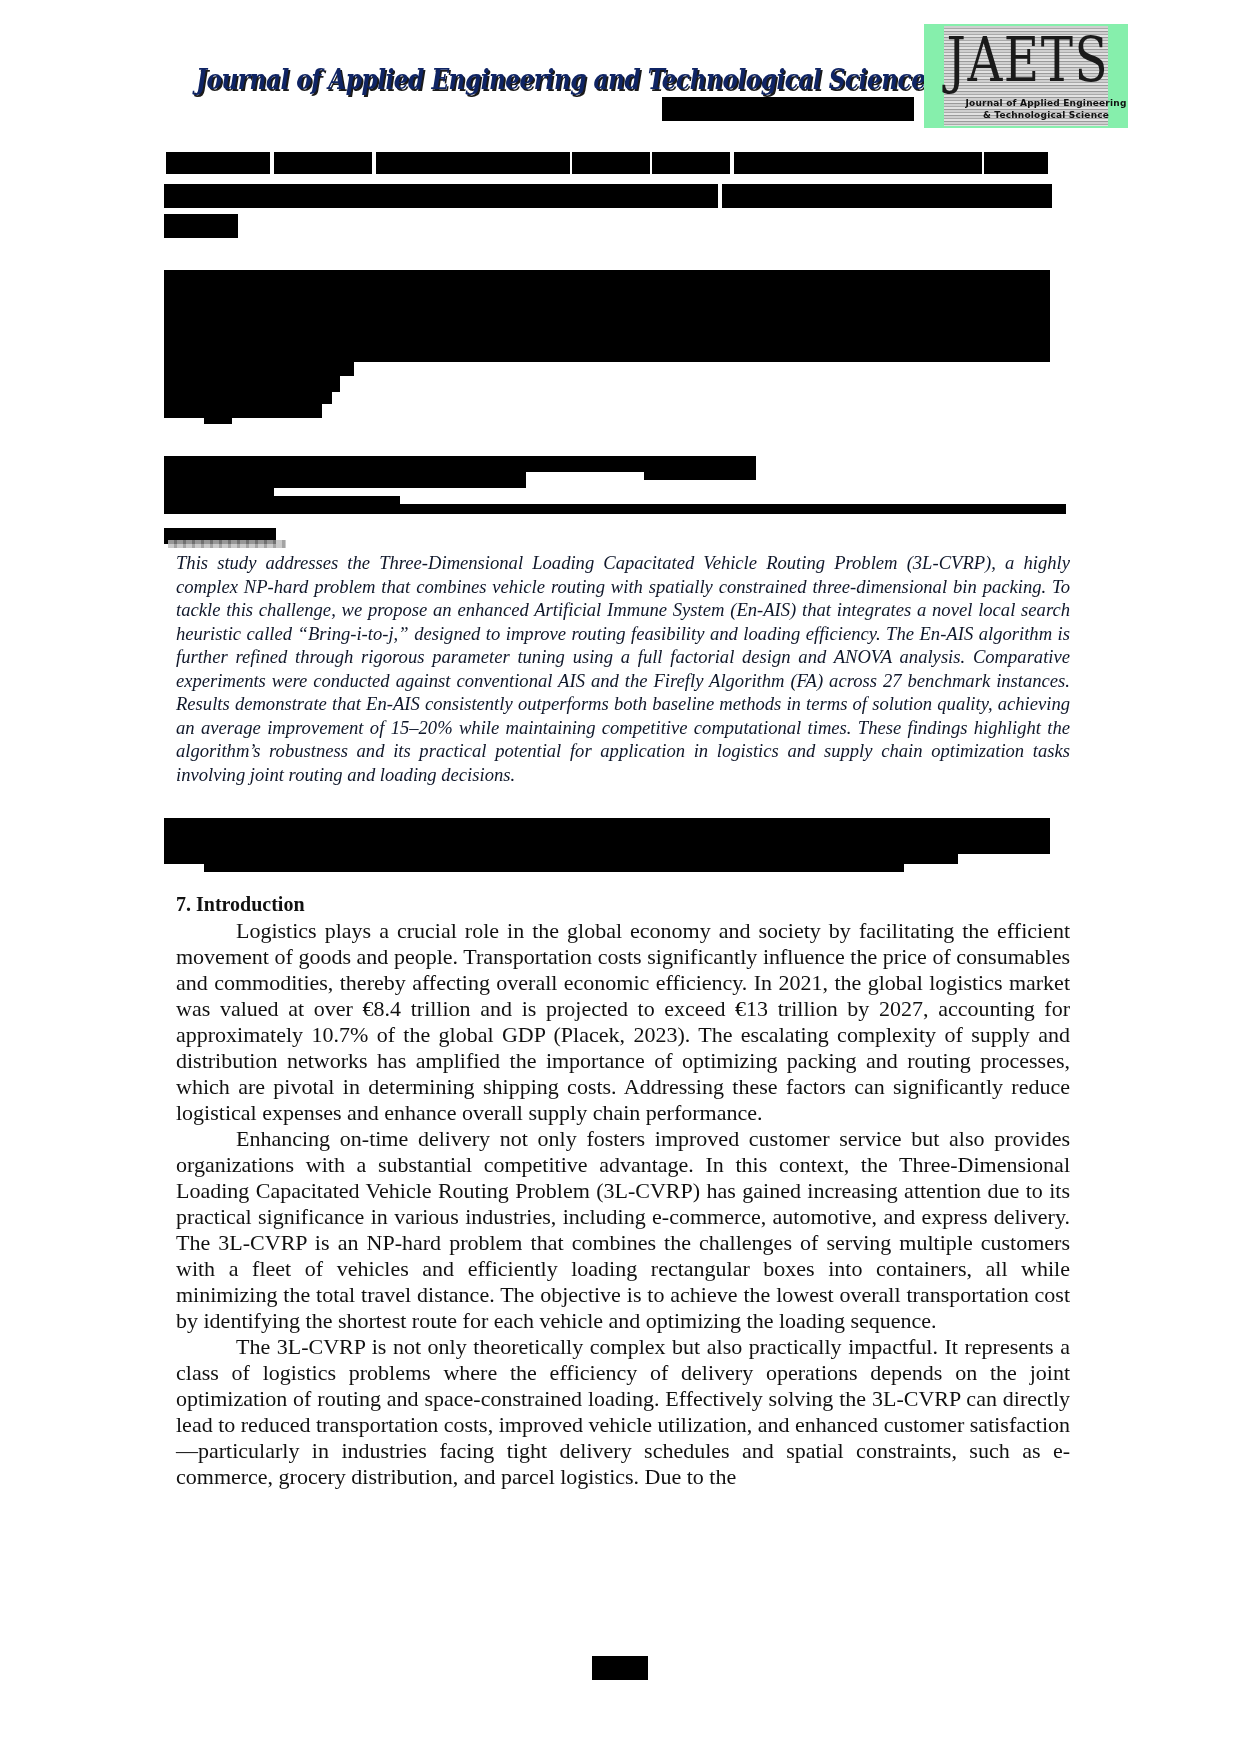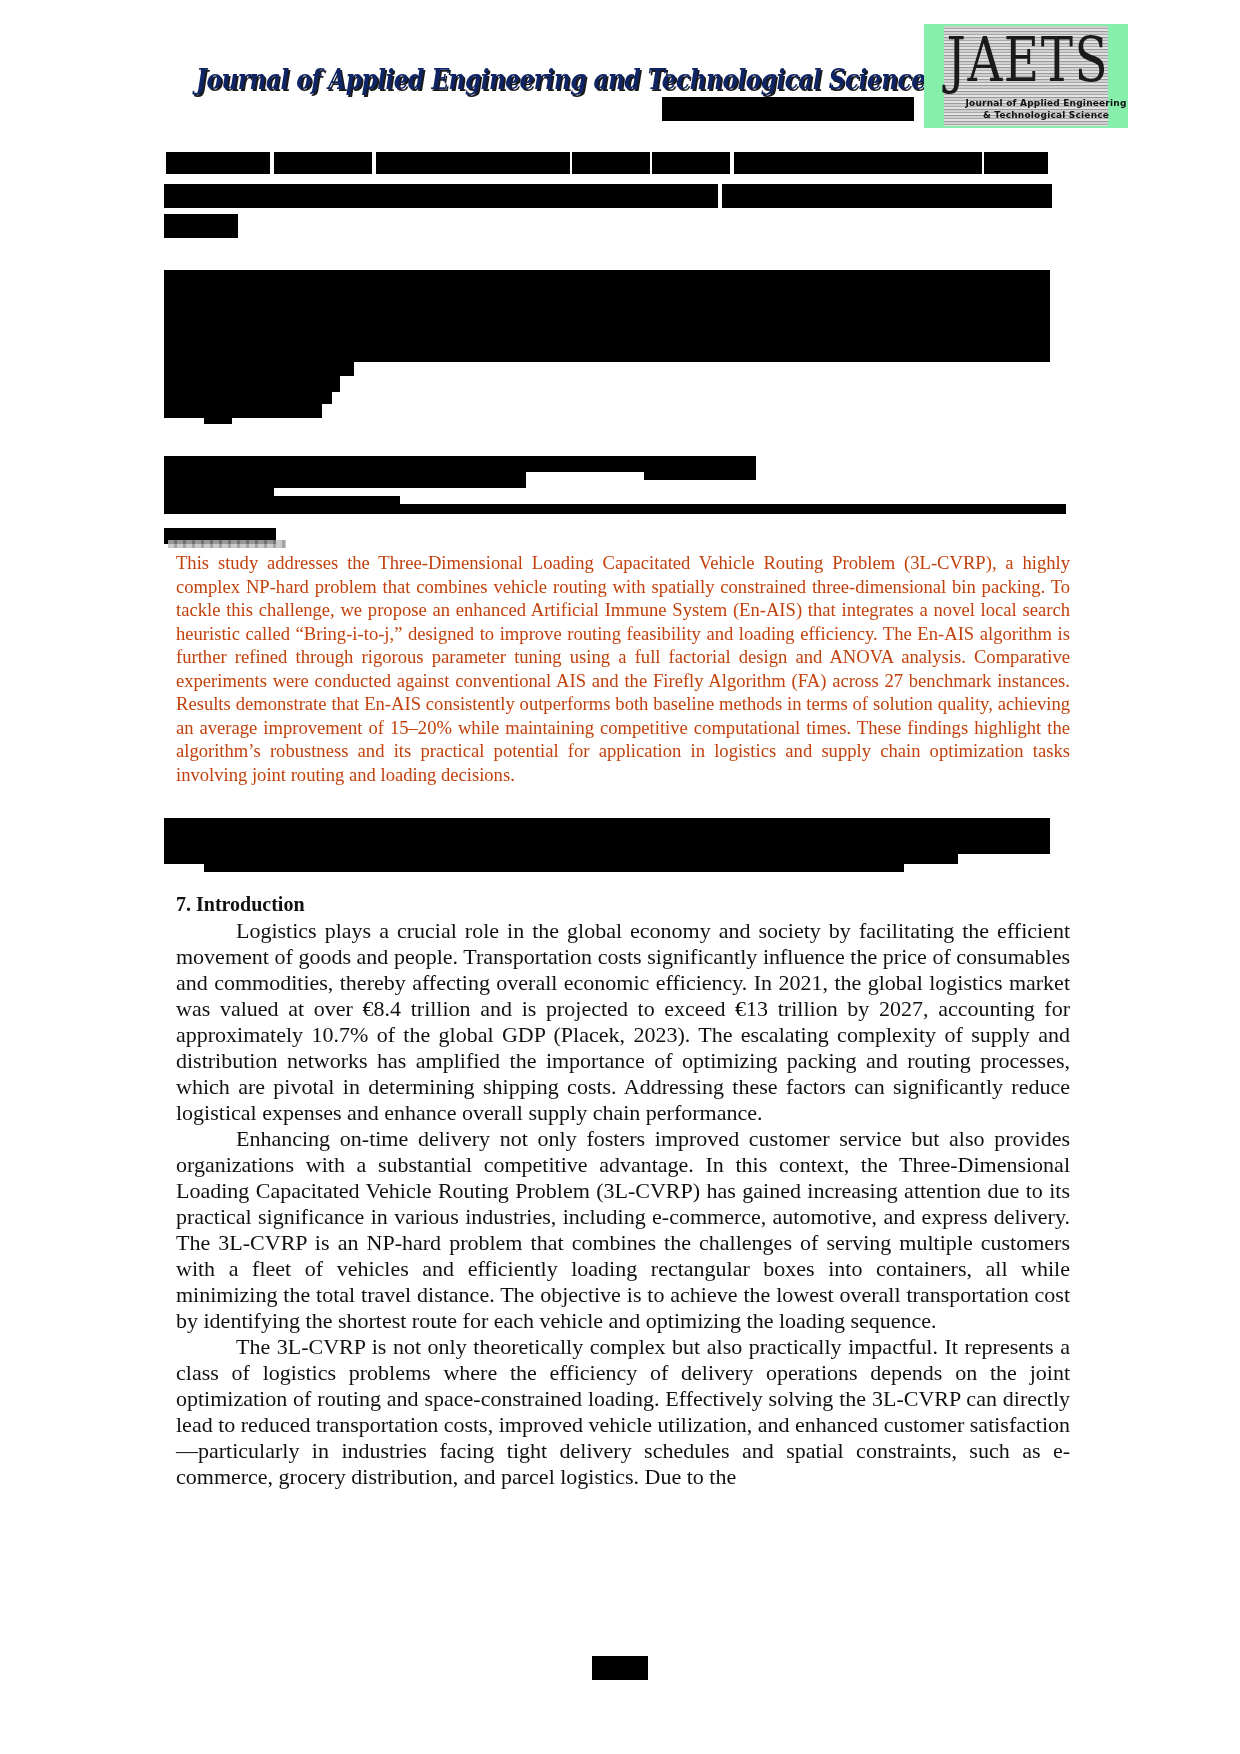--- a/index.html
+++ b/index.html
@@ -37,22 +37,22 @@
   .redact { position: absolute; background: #000; }
 
   .abstract-label-ghost {
     position: absolute; left: 168px; top: 540px; width: 118px; height: 8px;
     background: repeating-linear-gradient(90deg, #bdbdbd 0 6px, #8d8d8d 6px 9px);
     opacity: 0.8;
   }
 
   .abstract {
     position: absolute; left: 176px; top: 551px; width: 894px;
-    font-size: 18.6px; line-height: 23.5px; text-align: justify;
-    color: #c2410c;
+    font-style: italic; font-size: 18.6px; line-height: 23.5px; text-align: justify;
+    color: #0f172a;
   }
 
   .section-heading {
     position: absolute; left: 176px; top: 893px; font-weight: bold; font-size: 20px; color: #111;
   }
 
   .body-text {
     position: absolute; left: 176px; top: 918px; width: 894px;
     font-size: 22px; line-height: 26px; text-align: justify; color: #111;
   }

